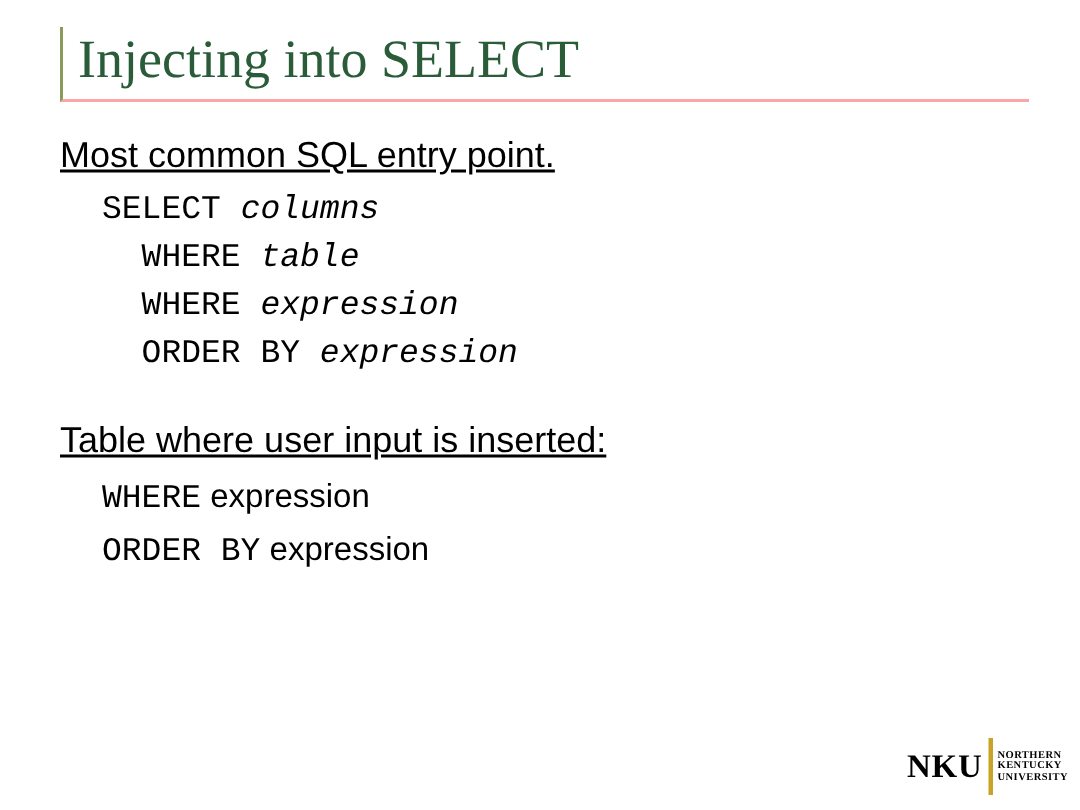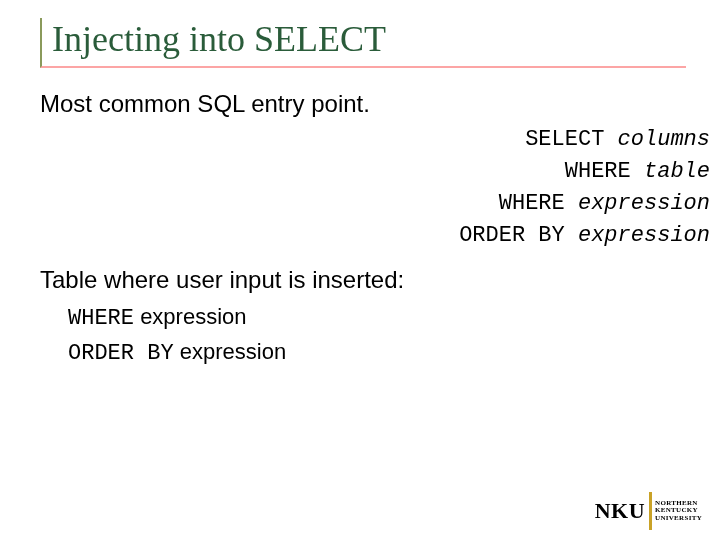--- a/index.html
+++ b/index.html
@@ -20,25 +20,25 @@
   .title {
     font-size: 36px;
     color: #2a5c3a;
     font-weight: 400;
   }
   .section {
     font-family: Arial, Helvetica, sans-serif;
     font-size: 24px;
     color: #000;
     margin-bottom: 6px;
+    text-decoration: underline;
   }
   .code-block {
     margin-left: 28px;
-    margin-bottom: 14px;
-    text-align: right;
+    margin-bottom: 28px;
   }
   .code-line {
     font-family: "Courier New", Courier, monospace;
     font-size: 22px;
     color: #000;
     line-height: 1.45;
     white-space: pre;
   }
   .code-line .kw { font-style: normal; }
   .code-line .ital { font-style: italic; }
@@ -48,21 +48,21 @@
   }
   .sub-line {
     font-size: 22px;
     color: #000;
     line-height: 1.5;
   }
   .sub-line .mono { font-family: "Courier New", Courier, monospace; }
   .sub-line .sans { font-family: Arial, Helvetica, sans-serif; }
   .logo {
     position: absolute;
-    right: 18px;
+    right: 8px;
     bottom: 14px;
     display: flex;
     align-items: center;
     gap: 6px;
   }
   .logo-mark {
     font-family: Georgia, "Times New Roman", serif;
     font-size: 22px;
     font-weight: 700;
     color: #000;

